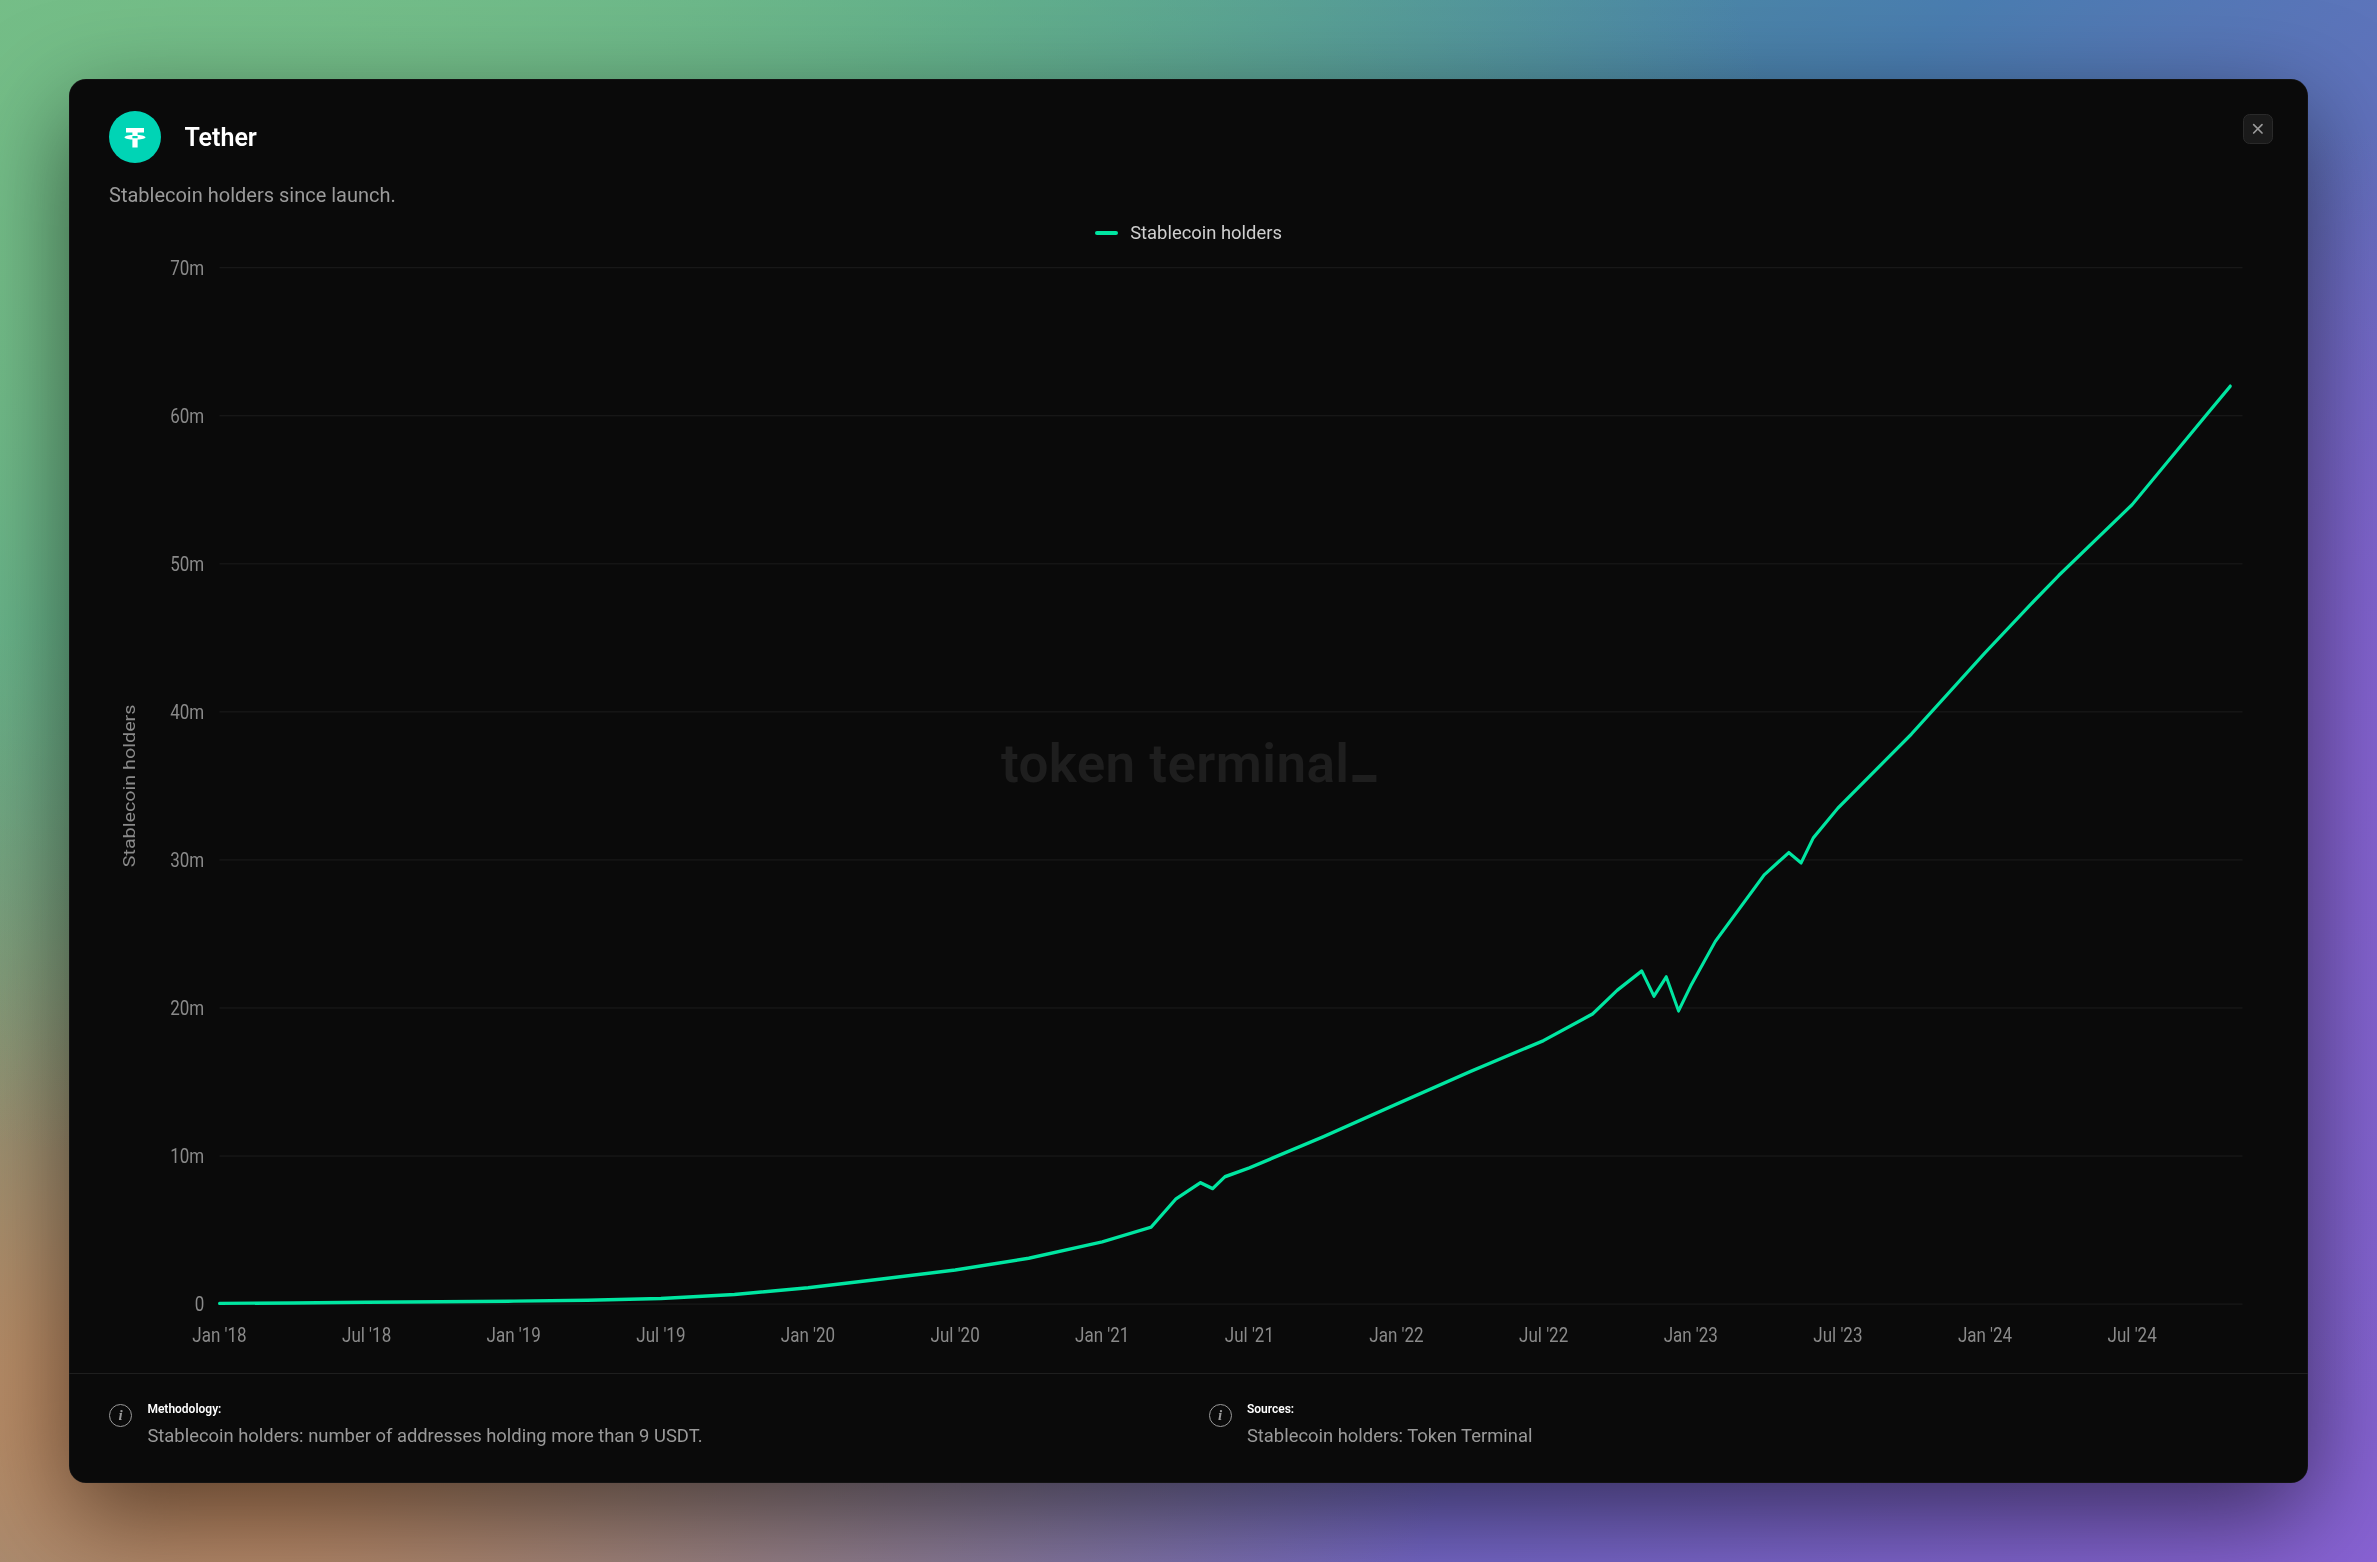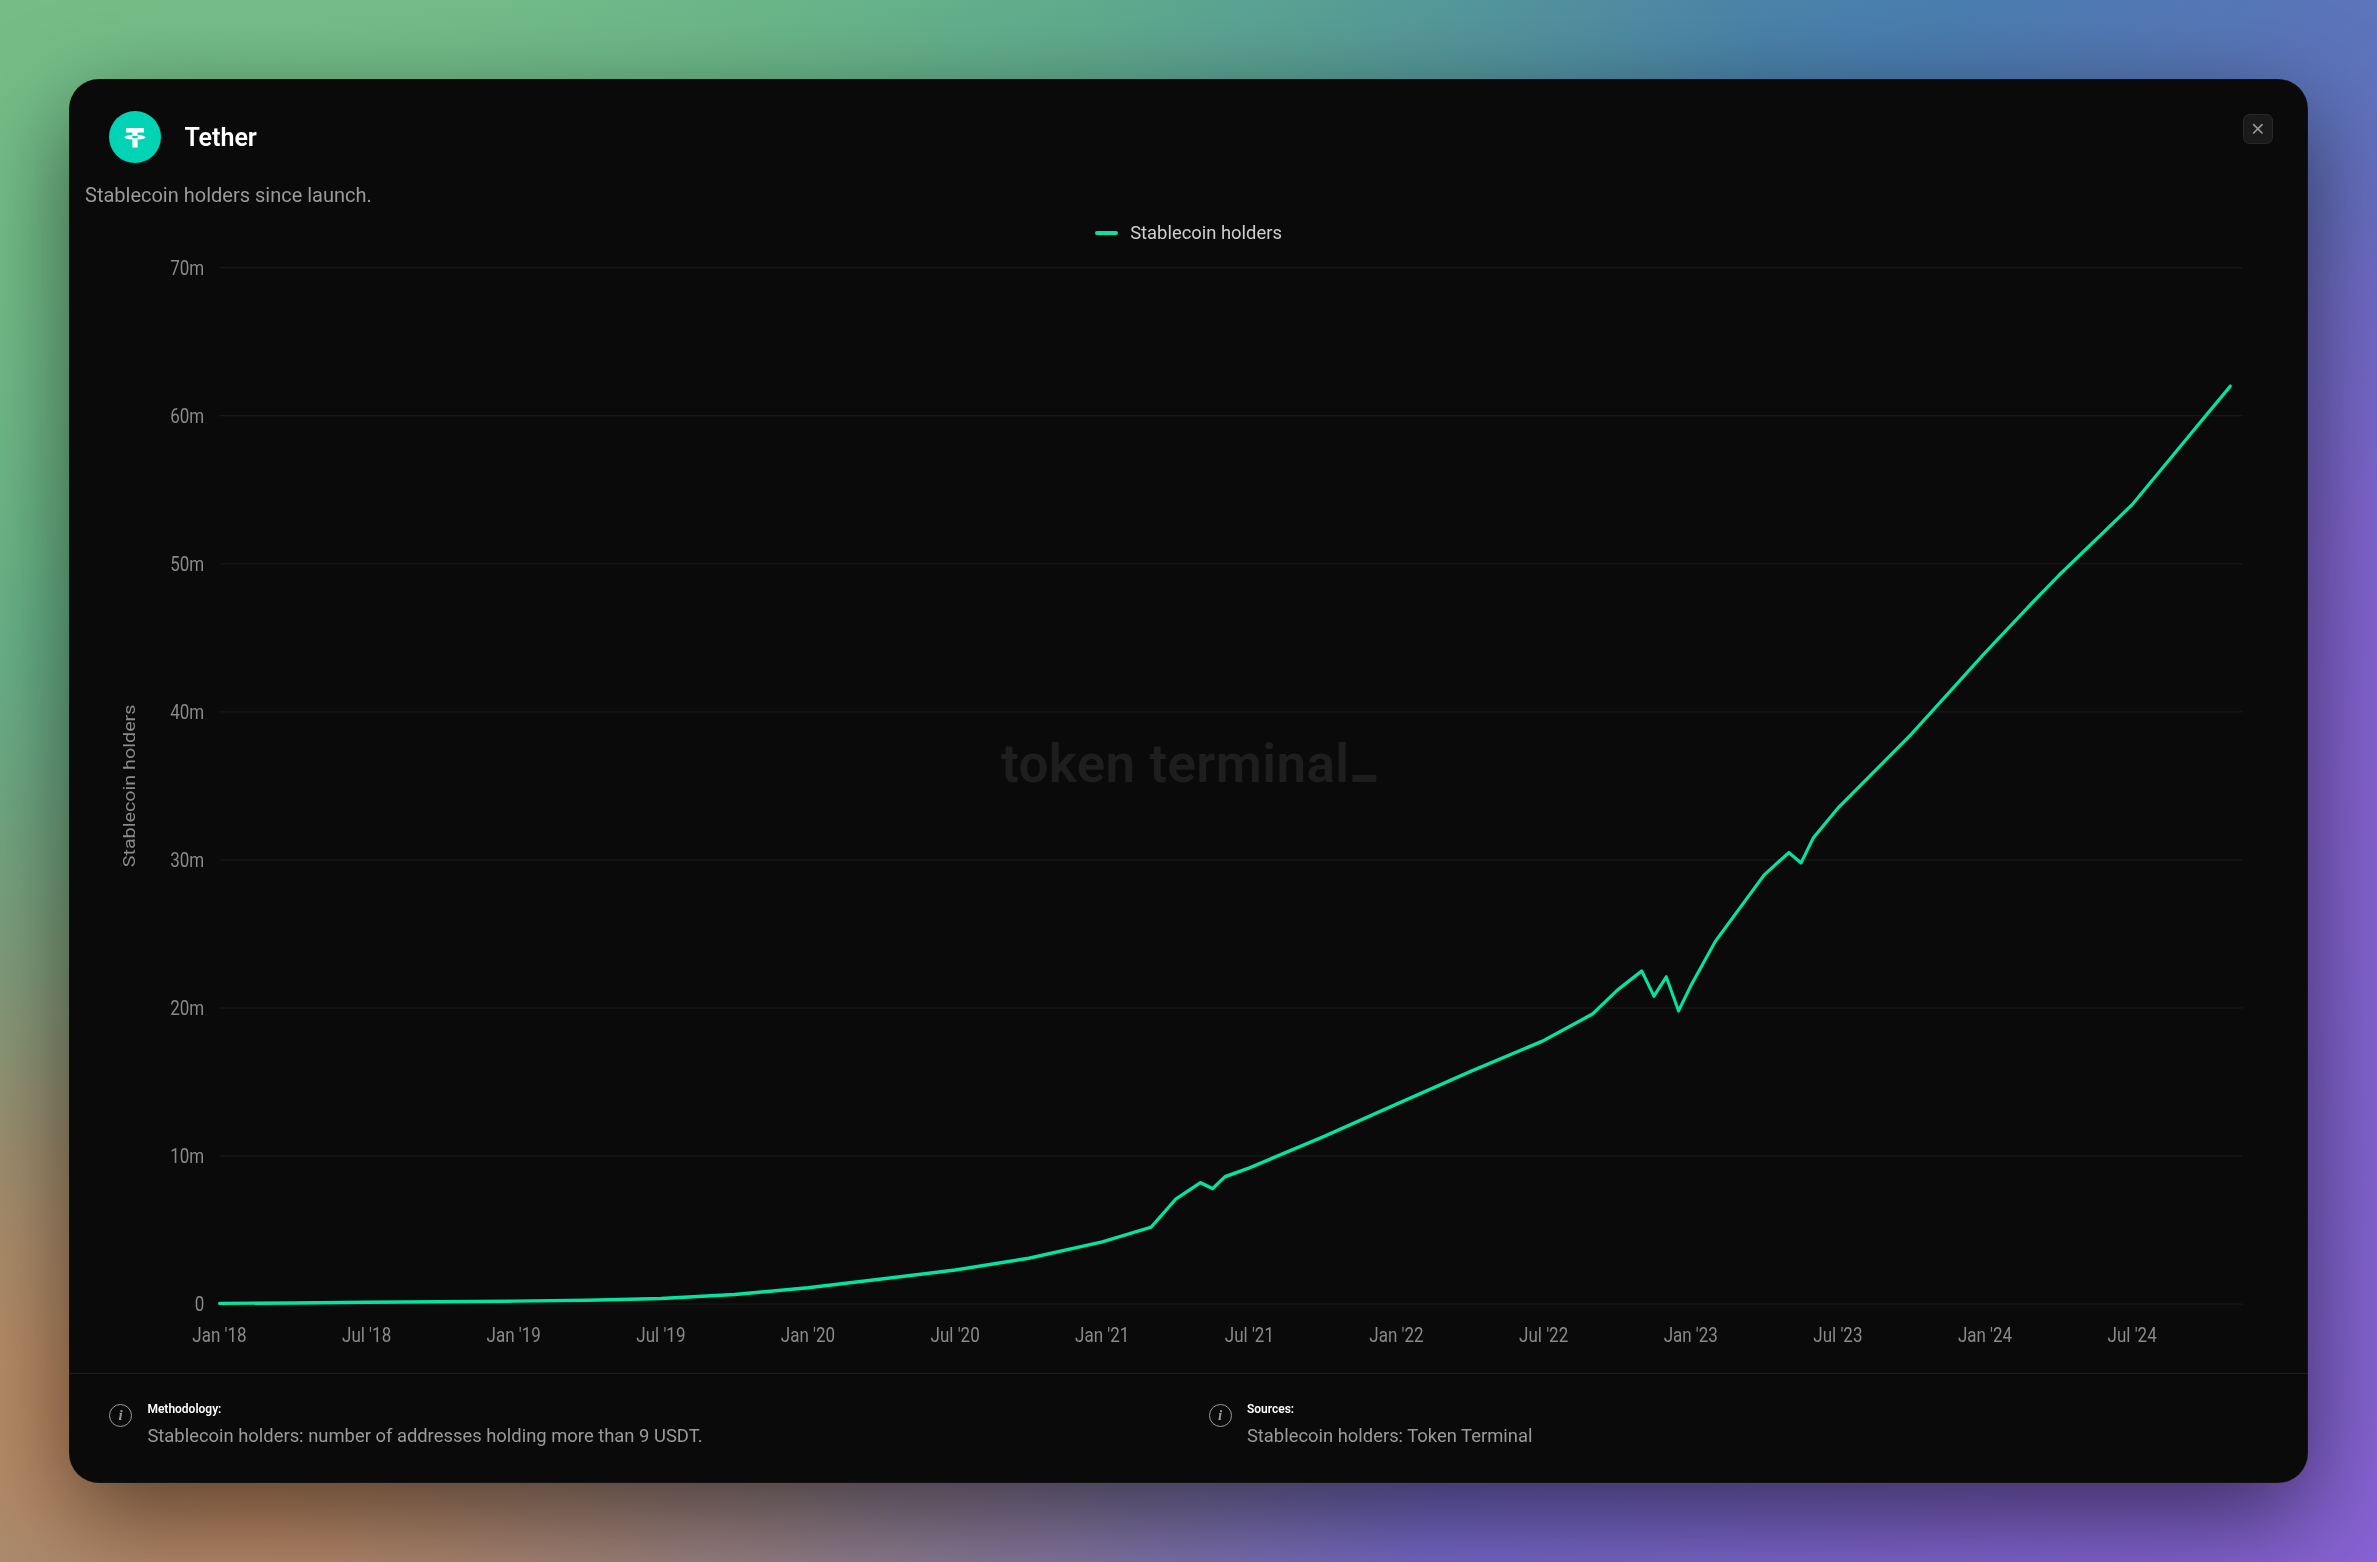--- a/index.html
+++ b/index.html
@@ -15,21 +15,21 @@
 }
 
 body {
   background: radial-gradient(ellipse at 85% 50%, #8862d3 0%, transparent 60%),
               radial-gradient(ellipse at 15% 15%, #78c289 0%, transparent 50%),
               radial-gradient(ellipse at 10% 90%, #d08b5a 0%, transparent 40%),
               linear-gradient(135deg, #6fb583 0%, #4d9d8e 25%, #4a7db0 50%, #7568c9 75%, #8862d3 100%);
 }
 .card {
   background: #0a0a0a;
-  border-radius: 30px;
+  border-radius: 17px;
   width: 100%;
   max-width: 2239px;
   aspect-ratio: 2680 / 1680;
   box-shadow: 0 33px 100px rgba(0,0,0,0.55), 0 0 0 0.8px rgba(255,255,255,0.05) inset;
   display: flex;
   flex-direction: column;
   overflow: hidden;
   position: relative;
 }
 .header {
@@ -61,21 +61,21 @@
   background: #1a1a1a;
   border: 0.8px solid #2a2a2a;
   color: #888;
   display: flex; align-items: center; justify-content: center;
   cursor: pointer;
   font-size: 15px;
 }
 .subtitle {
   color: #9a9a9a;
   font-size: 20px;
-  padding: 20px 40px 0 16px;
+  padding: 20px 40px 0 40px;
 }
 .legend {
   display: flex;
   justify-content: center;
   align-items: center;
   gap: 11.7px;
   padding: 15px 0 1.7px 0;
   color: #cfcfcf;
   font-size: 18.4px;
 }

